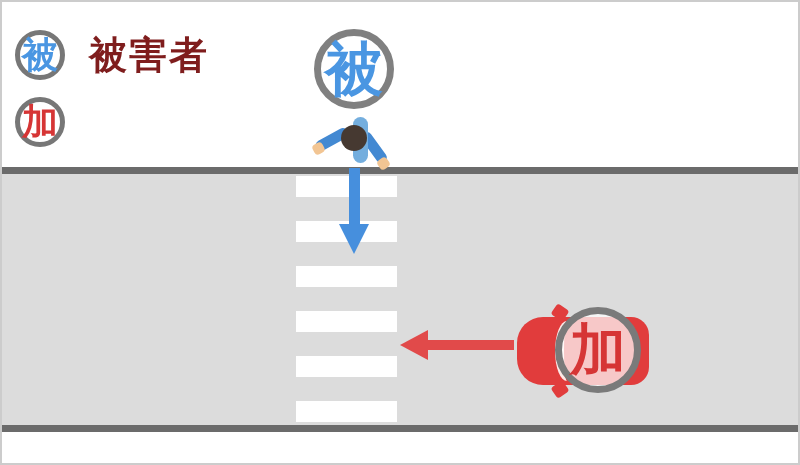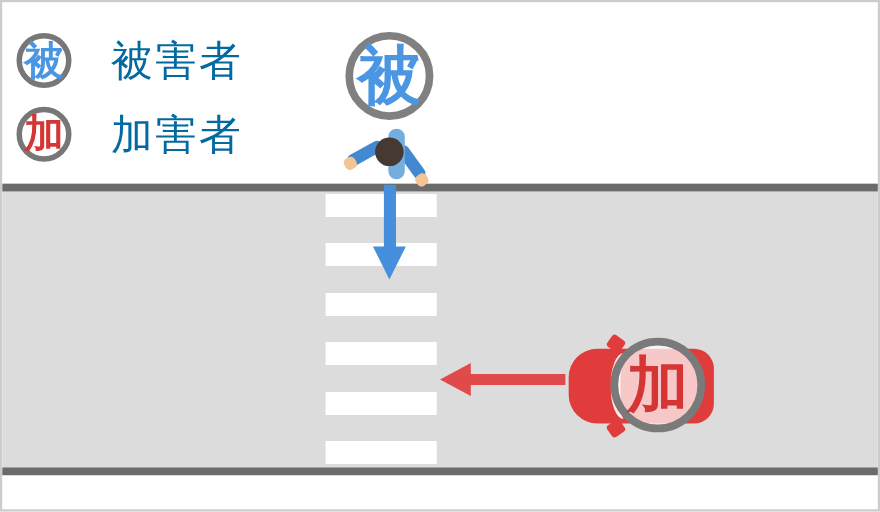--- a/index.html
+++ b/index.html
@@ -14,21 +14,21 @@
   .legend-row.victim { top:0; }
   .legend-row.offender { top:67px; }
   .badge-circle {
     width:50px; height:50px; border:5px solid #777777; border-radius:50%;
     background:#ffffff; display:flex; align-items:center; justify-content:center;
     flex:0 0 50px; overflow:visible;
   }
   .badge-circle .sym { font-size:36px; font-weight:bold; line-height:1; }
   .sym-blue { color:#4a96e2; }
   .sym-red  { color:#d63535; }
-  .legend-label { margin-left:36px; font-size:38px; font-weight:normal; color:#0369a1; letter-spacing:2px; white-space:nowrap; }
+  .legend-label { margin-left:24px; font-size:38px; font-weight:bold; color:#7f1d1d; letter-spacing:2px; white-space:nowrap; }
   
   .road {
     position:absolute; left:0; top:165px; width:800px; height:265px;
     background:#dcdcdc; border-top:7px solid #6b6b6b; border-bottom:7px solid #6b6b6b;
   }
   .crosswalk {
     position:absolute; left:294px; top:174px; width:101px; height:246px;
     background:repeating-linear-gradient(to bottom, #ffffff 0px, #ffffff 21px, rgba(0,0,0,0) 21px, rgba(0,0,0,0) 45px);
   }
   
@@ -88,21 +88,20 @@
     <div class="legend-row victim">
       <div class="badge-circle">
         <span class="sym sym-blue">被</span>
       </div>
       <span class="legend-label">被害者</span>
     </div>
     <div class="legend-row offender">
       <div class="badge-circle">
         <span class="sym sym-red">加</span>
       </div>
-      <span class="legend-label">加害者</span>
     </div>
   </div>
 
   <div class="actor-badge victim-badge">
     <span class="sym">被</span>
   </div>
 
   <div>
     <div class="ped-part ped-arm left"></div>
     <div class="ped-part ped-arm right"></div>

